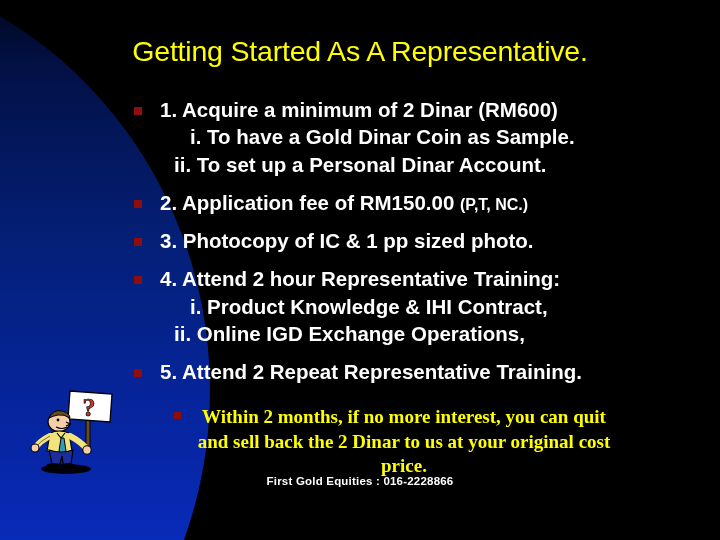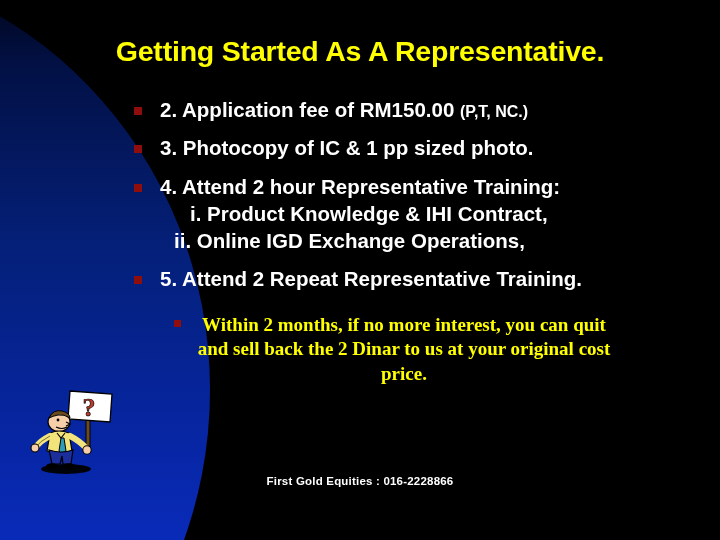--- a/index.html
+++ b/index.html
@@ -37,21 +37,21 @@
 
   
   #title {
     position: absolute;
     left: 0;
     top: 36px;
     width: 720px;
     text-align: center;
     color: #ffff00;
     font-size: 28.5px;
-    font-weight: bold;
+    font-weight: normal;
     letter-spacing: -0.2px;
     line-height: 1.1;
     white-space: nowrap;
   }
 
   
   #body-list {
     position: absolute;
     left: 128px;
     top: 96px;
@@ -142,20 +142,28 @@
 <body>
 
 <div id="slide">
 
   <div id="bg-arc"></div>
 
   <div id="title">Getting Started As A Representative.</div>
 
   <div id="body-list">
 
+    <div class="bullet-row">
+      <span class="sq"></span>
+      <div class="bullet-main">
+        <span>1. Acquire a minimum of 2 Dinar (RM600)</span>
+      </div>
+      <div class="sub i">i. To have a Gold Dinar Coin as Sample.</div>
+      <div class="sub ii">ii. To set up a Personal Dinar Account.</div>
+    </div>
 
     <div class="bullet-row">
       <span class="sq"></span>
       <div class="bullet-main">
         <span>2. Application fee of RM150.00 </span><span class="small">(P,T, NC.)</span>
       </div>
     </div>
 
     <div class="bullet-row">
       <span class="sq"></span>

